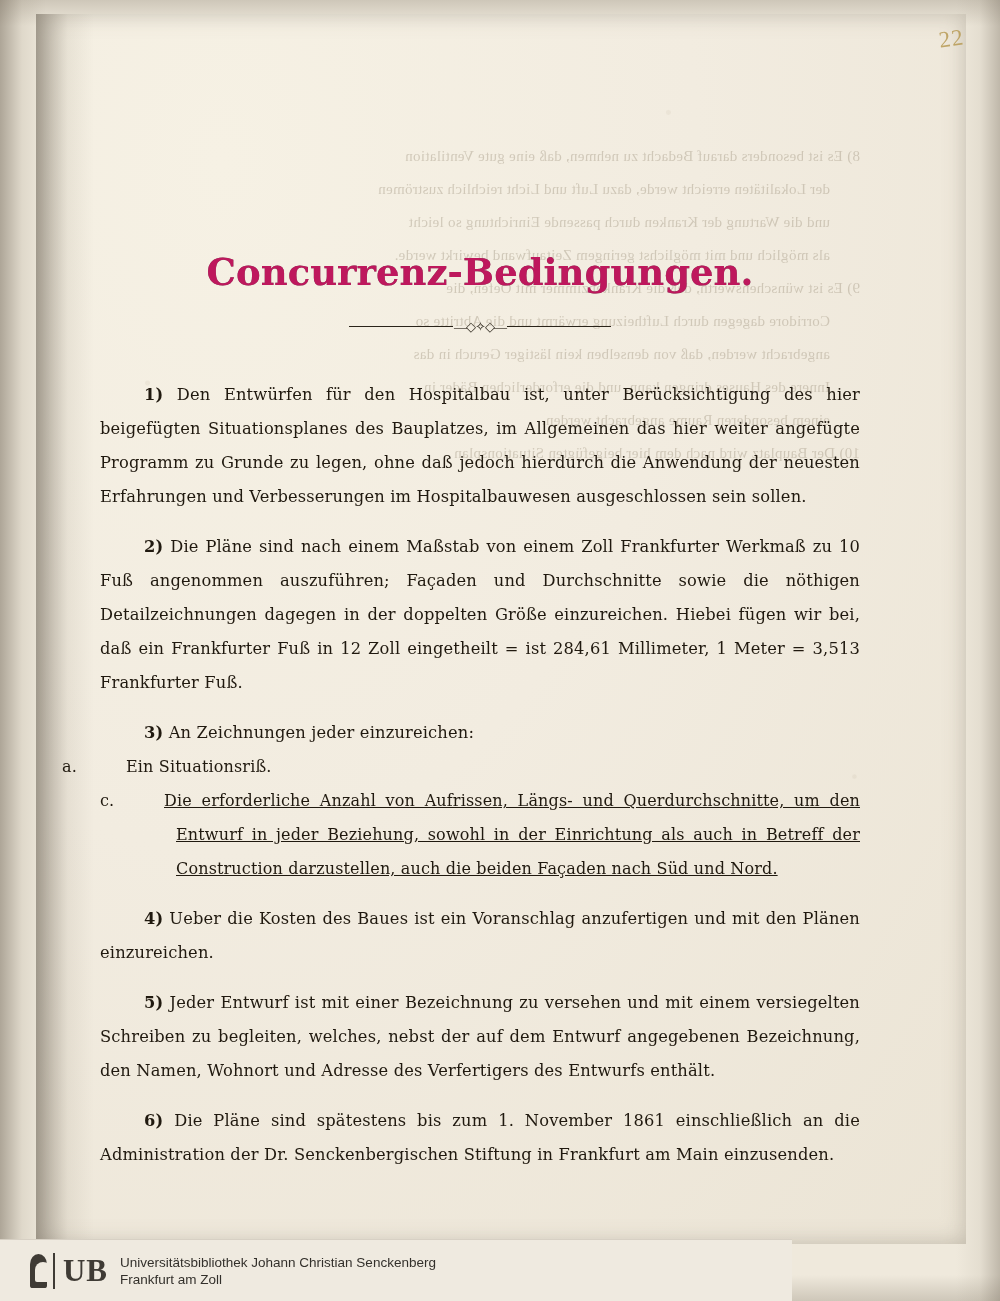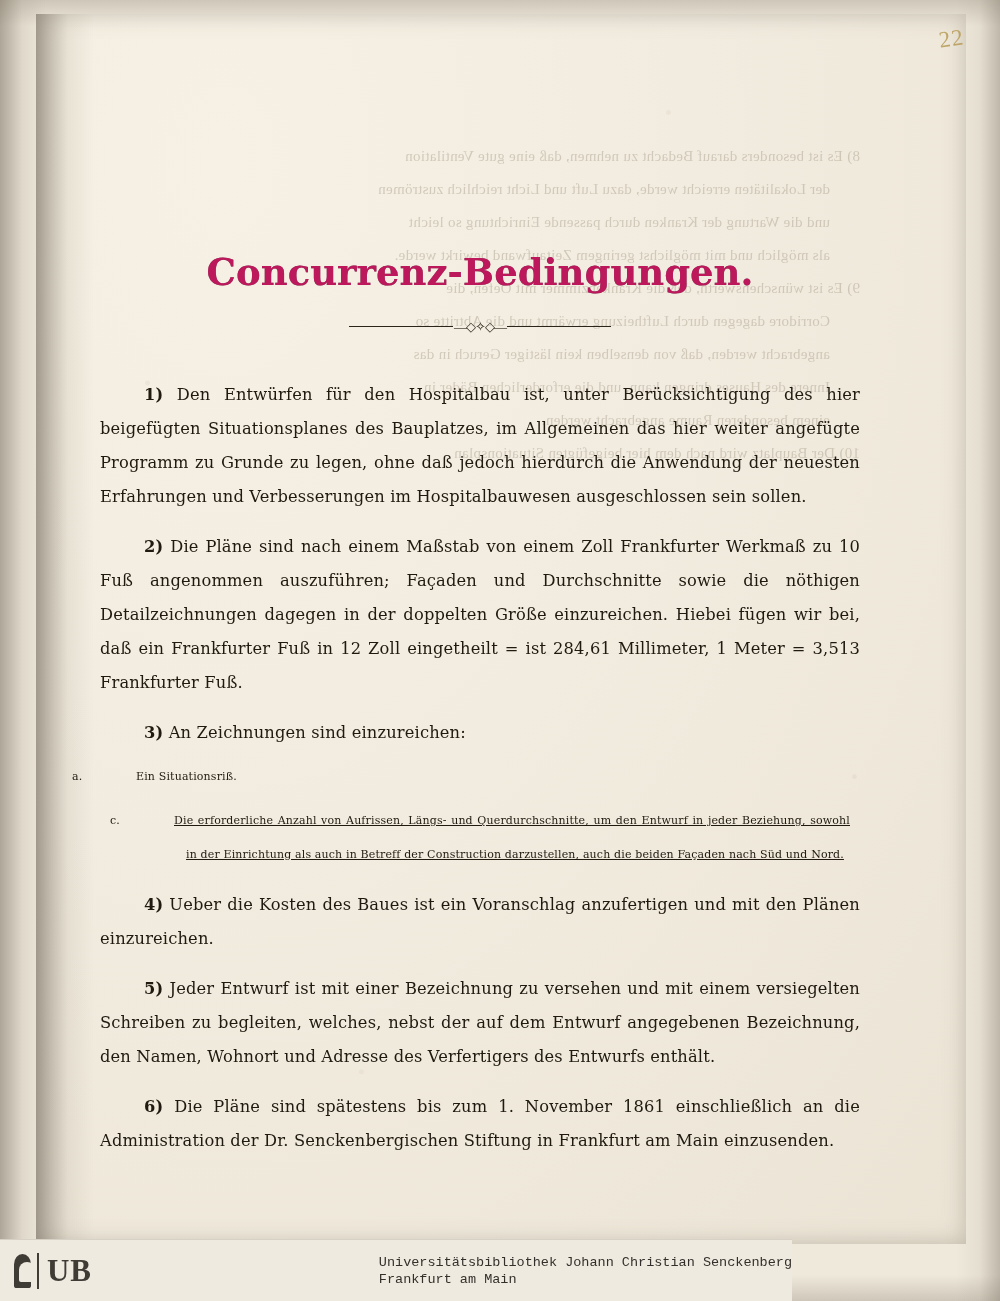--- a/index.html
+++ b/index.html
@@ -144,44 +144,43 @@
     margin: 3px 0 16px 0;
     letter-spacing: .15px;
     color: #20190f;
   }
   .para.first { text-indent: 44px; }
   .num { font-weight: 700; }
   .bold { font-weight: 400; }
 
   .listline {
     font-family: "DejaVu Serif", serif;
-    font-size: 11px;
+    font-size: 16px;
     line-height: 34px;
     text-align: justify;
-    margin: 10px;
+    margin: 0;
     padding-left: 38px;
     text-indent: -38px;
     letter-spacing: .15px;
     color: #20190f;
   }
   .listline .lbl { display: inline-block; width: 26px; }
   .listline.wrapped { padding-left: 76px; text-indent: -38px; text-decoration: underline; }
   #list { margin-bottom: 16px; }
 
   
   #footer {
     position: absolute;
     left: 0; bottom: 0;
     width: 792px; height: 62px;
     background: #efeae0;
     border-top: 1px solid #d7d0c4;
     display: flex;
     align-items: center;
-    padding-left: 14px;
-    justify-content: space-between;
+    padding-left: 30px;
   }
   #logo {
     width: 78px; height: 40px;
     display: flex; align-items: center;
     flex: 0 0 auto;
   }
   #logo .head {
     width: 26px; height: 34px;
     background: #3f3b35;
     border-radius: 13px 13px 4px 4px / 16px 16px 4px 4px;
@@ -203,21 +202,21 @@
     color: #3f3b35;
     letter-spacing: 1px;
     line-height: 34px;
   }
   #logo .bar {
     width: 3px; height: 36px;
     background: #3f3b35;
     margin: 0 8px 0 4px;
   }
   #footer .ftext {
-    font-family: Liberation Mono, monospace;
+    font-family: Liberation Sans, sans-serif;
     font-size: 13.5px;
     line-height: 17px;
     color: #33302b;
     margin-left: 12px;
   }
 </style>
 </head>
 <body>
 
 <div id="scan">
@@ -255,21 +254,21 @@
       <span>Den Entwürfen für den Hospitalbau ist, unter Berücksichtigung des hier beigefügten Situationsplanes des Bauplatzes, im Allgemeinen das hier weiter angefügte Programm zu Grunde zu legen, ohne daß jedoch hierdurch die Anwendung der neuesten Erfahrungen und Verbesserungen im Hospitalbauwesen ausgeschlossen sein sollen.</span>
     </p>
 
     <p class="para first">
       <span class="num">2)</span>
       <span>Die Pläne sind nach einem Maßstab von einem </span><span class="bold">Zoll</span><span> Frankfurter Werkmaß zu </span><span class="bold">10 Fuß</span><span> angenommen auszuführen; Façaden und Durchschnitte sowie die nöthigen Detailzeichnungen dagegen in der doppelten Größe einzureichen. Hiebei fügen wir bei, daß ein Frankfurter Fuß in </span><span class="bold">12 Zoll</span><span> eingetheilt = ist </span><span class="bold">284,61</span><span> Millimeter, </span><span class="bold">1</span><span> Meter = </span><span class="bold">3,513</span><span> Frankfurter Fuß.</span>
     </p>
 
     <p class="para first" style="margin-bottom:0">
       <span class="num">3)</span>
-      <span>An Zeichnungen sind einzureichen:</span>
+      <span>An Zeichnungen jeder einzureichen:</span>
     </p>
 
     <div id="list">
       <p class="listline">
         <span class="lbl">a.</span><span>Ein Situationsriß.</span>
       </p>
       <p class="listline wrapped">
         <span class="lbl">c.</span><span>Die erforderliche Anzahl von Aufrissen, Längs- und Querdurchschnitte, um den Entwurf in jeder Beziehung, sowohl in der Einrichtung als auch in Betreff der Construction darzustellen, auch die beiden Façaden nach Süd und Nord.</span>
       </p>
     </div>
@@ -293,15 +292,15 @@
 </div>
 
 <div id="footer">
   <div id="logo">
     <span class="head"></span>
     <span class="bar"></span>
     <span class="ub">UB</span>
   </div>
   <div class="ftext">
     <div>Universitätsbibliothek Johann Christian Senckenberg</div>
-    <div>Frankfurt am Main</div>
+    <div>Frankfurt am Zoll</div>
   </div>
 </div>
 
 </body></html>

